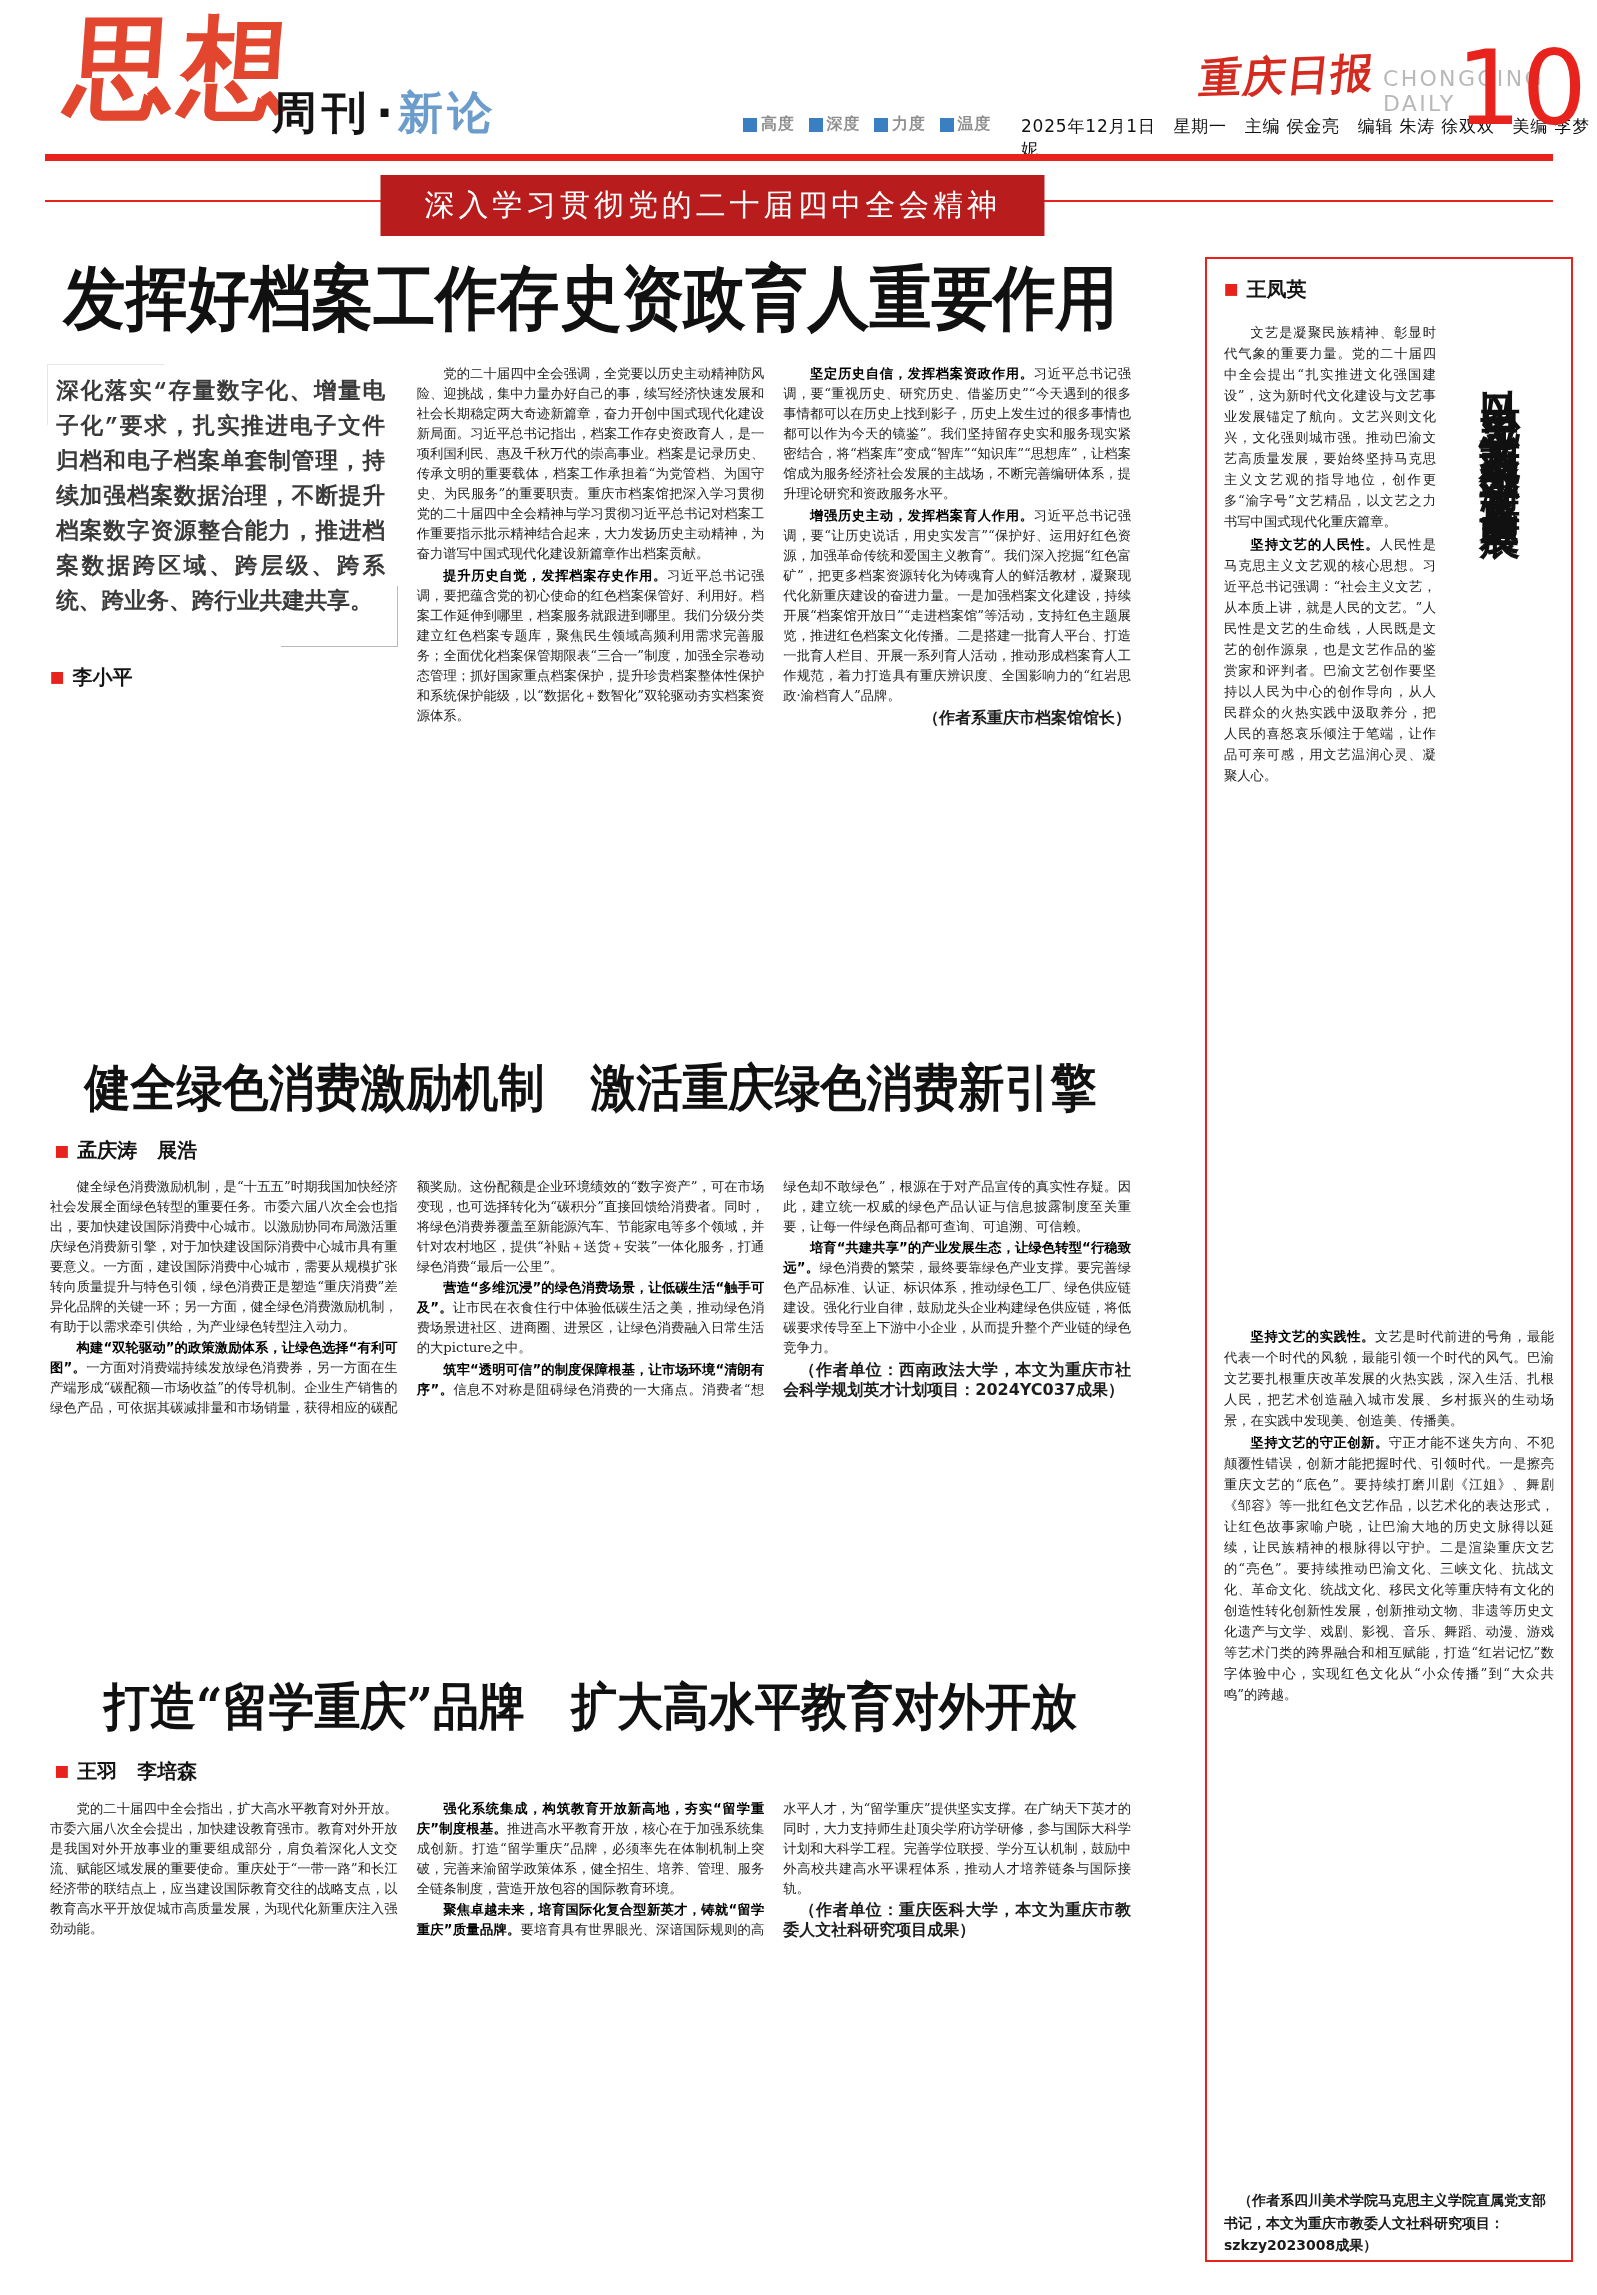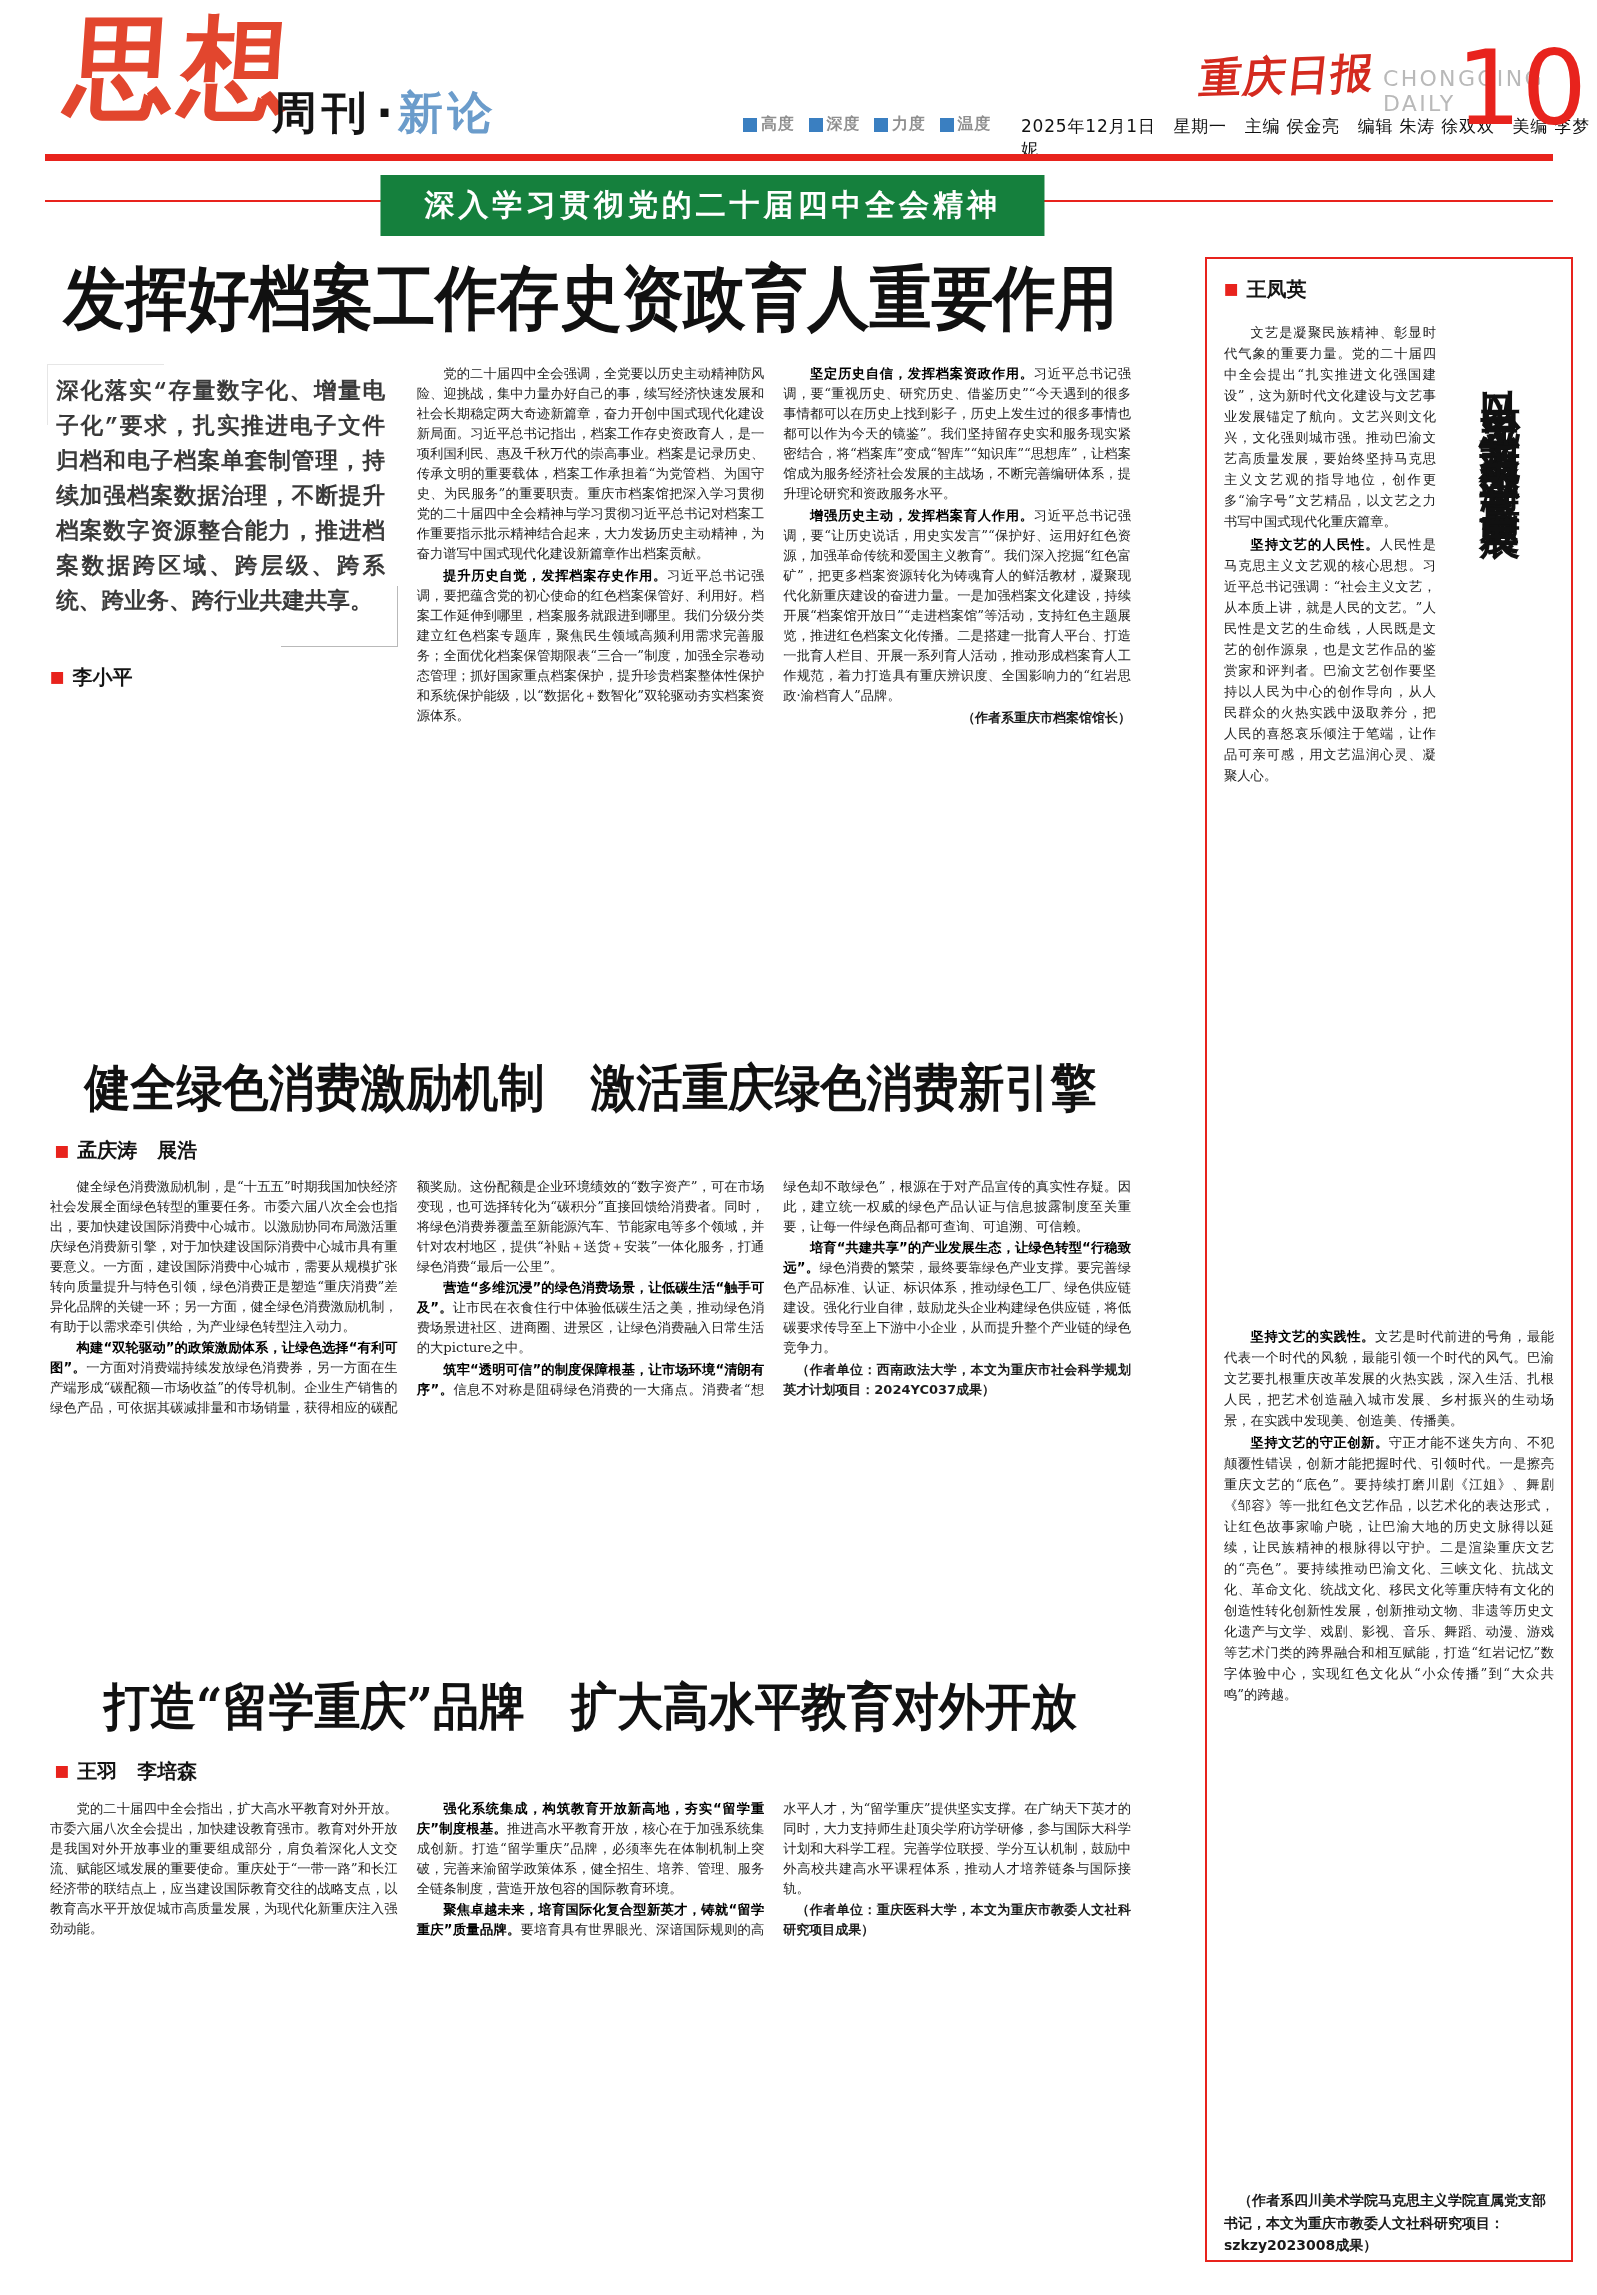--- a/index.html
+++ b/index.html
@@ -30,37 +30,37 @@
     font-weight:900; font-family:"DejaVu Serif",serif; transform:skewX(-8deg) rotate(-2deg);
     letter-spacing:1.6px; }
   .brand-en { position:absolute; left:1383px; top:66px; font-size:22px; color:#b9b9b9;
     font-family:"DejaVu Sans","Liberation Sans",sans-serif; letter-spacing:2.3px; }
   .page-num { position:absolute; right:11px; top:37px; font-size:103px; color:#e8231d;
     font-family:"DejaVu Sans","Liberation Sans",sans-serif; font-weight:normal; line-height:1; }
   .red-rule { position:absolute; left:45px; right:45px; top:154px; height:7px; background:#e8231d; }
   
   .banner-line { position:absolute; left:45px; right:45px; top:200px; height:2.3px; background:#e8231d; }
   .banner { position:absolute; left:50%; transform:translateX(-63%); top:175px;
-    background:#15803d; color:#ffffff; font-size:30px; font-weight:700; letter-spacing:3.9px;
+    background:#b91c1c; color:#ffffff; font-size:30px; font-weight:400; letter-spacing:3.9px;
     padding:10px 44px; font-family:"DejaVu Sans","Liberation Sans",sans-serif; white-space:nowrap; }
   
   .article { position:absolute; left:50px; width:1081px; }
   .headline { text-align:center; font-weight:900; color:#111; font-family:"DejaVu Serif",serif;
     letter-spacing:0px; white-space:nowrap; }
   .h-xl { font-size:62px; line-height:1.2; transform:scaleY(1.12); }
   .h-lg { font-size:46px; line-height:1.2; transform:scaleY(1.1); }
   .byline { font-size:20px; font-weight:bold; color:#141414;
     font-family:"DejaVu Sans","Liberation Sans",sans-serif; }
   .byline .marker { color:#e8231d; font-size:15.6px; margin-right:7.8px; vertical-align:1.6px; }
   .cols { column-count:3; column-gap:19px; font-size:13.3px; line-height:20px; text-align:justify;
     color:#1d1d1d; }
   .cols p { text-indent:2em; margin-bottom:1.6px; }
   .lead { font-weight:bold; font-family:"DejaVu Sans","Liberation Sans",sans-serif; color:#000; }
   .attribution { font-weight:bold; font-family:"DejaVu Sans","Liberation Sans",sans-serif;
-    font-size:13px; }
+    font-size:16px; }
   .attr-right { text-align:right; text-indent:0 !important; }
   
   .intro-box { position:relative; padding:11px 12.5px 26.5px 6.2px; margin-bottom:20px;
     font-family:Liberation Mono, monospace; font-weight:bold;
     font-size:22.6px; line-height:35px; color:#3a3a3a; text-align:justify; break-inside:avoid; }
   .intro-box .corner-br { position:absolute; right:0; bottom:0; width:117px; height:61px;
     border-right:1.6px solid #b9b9b9; border-bottom:1.6px solid #b9b9b9; }
   .intro-box .corner-tl { position:absolute; left:-3.1px; top:0; width:117px; height:61px;
     border-left:1.6px solid #e6e6e6; border-top:1.6px solid #e6e6e6; }
   .byline-incol { margin:0 0 14px 0; break-inside:avoid; }

